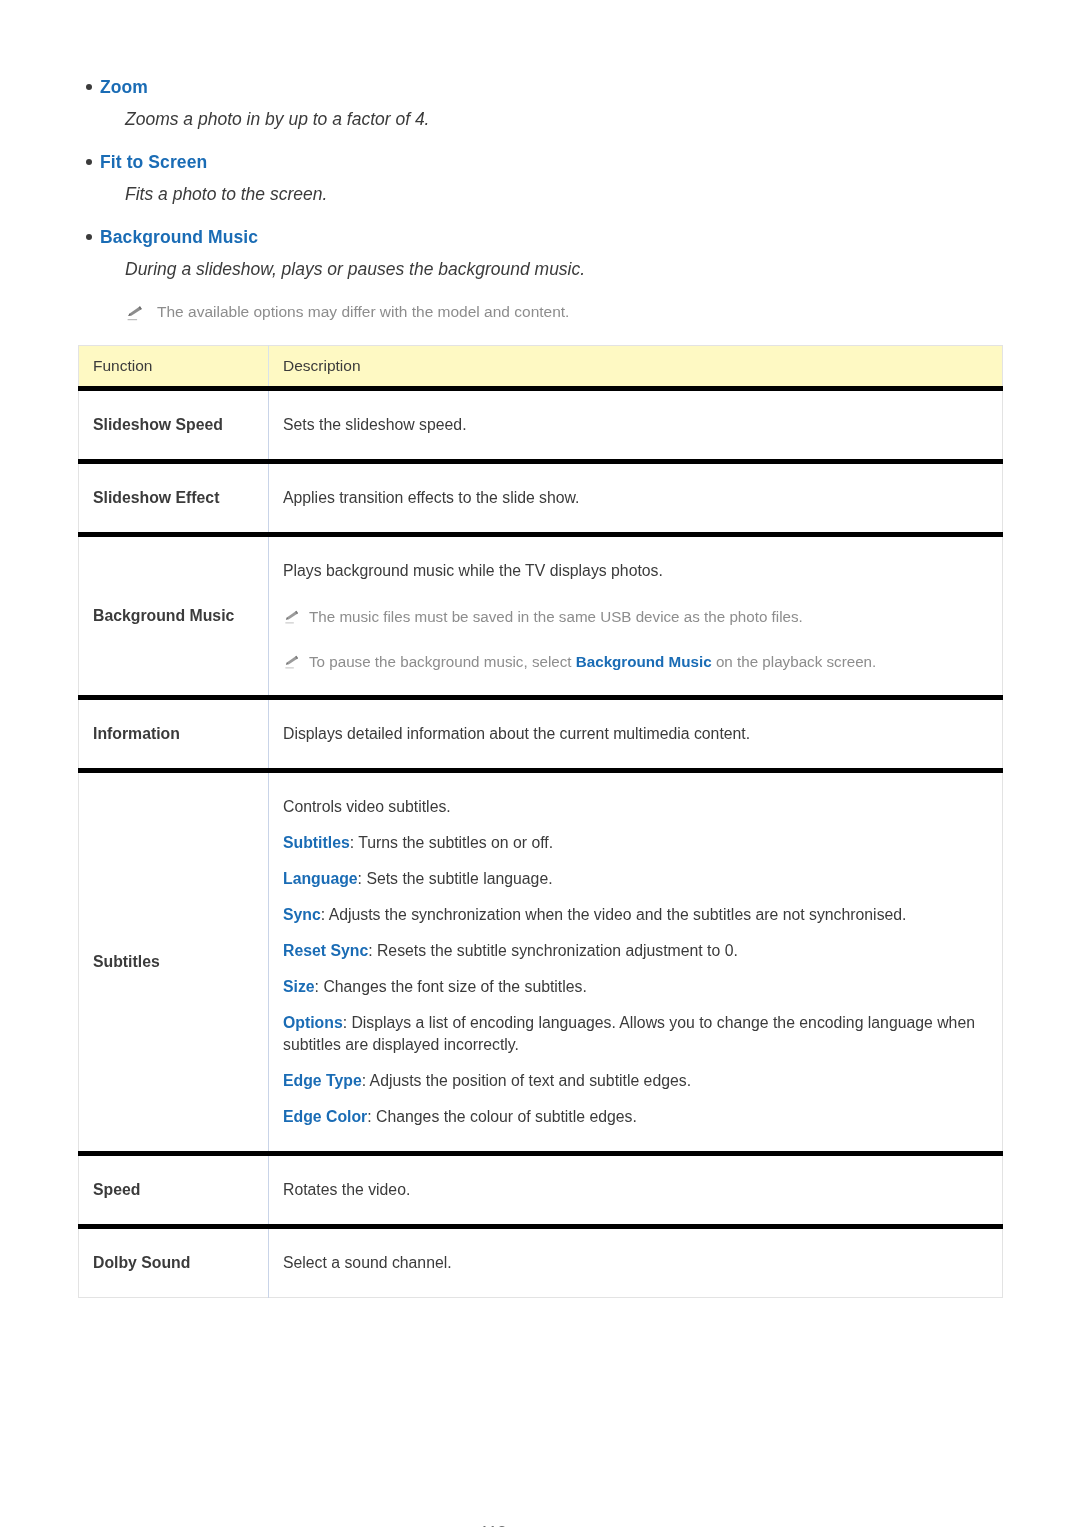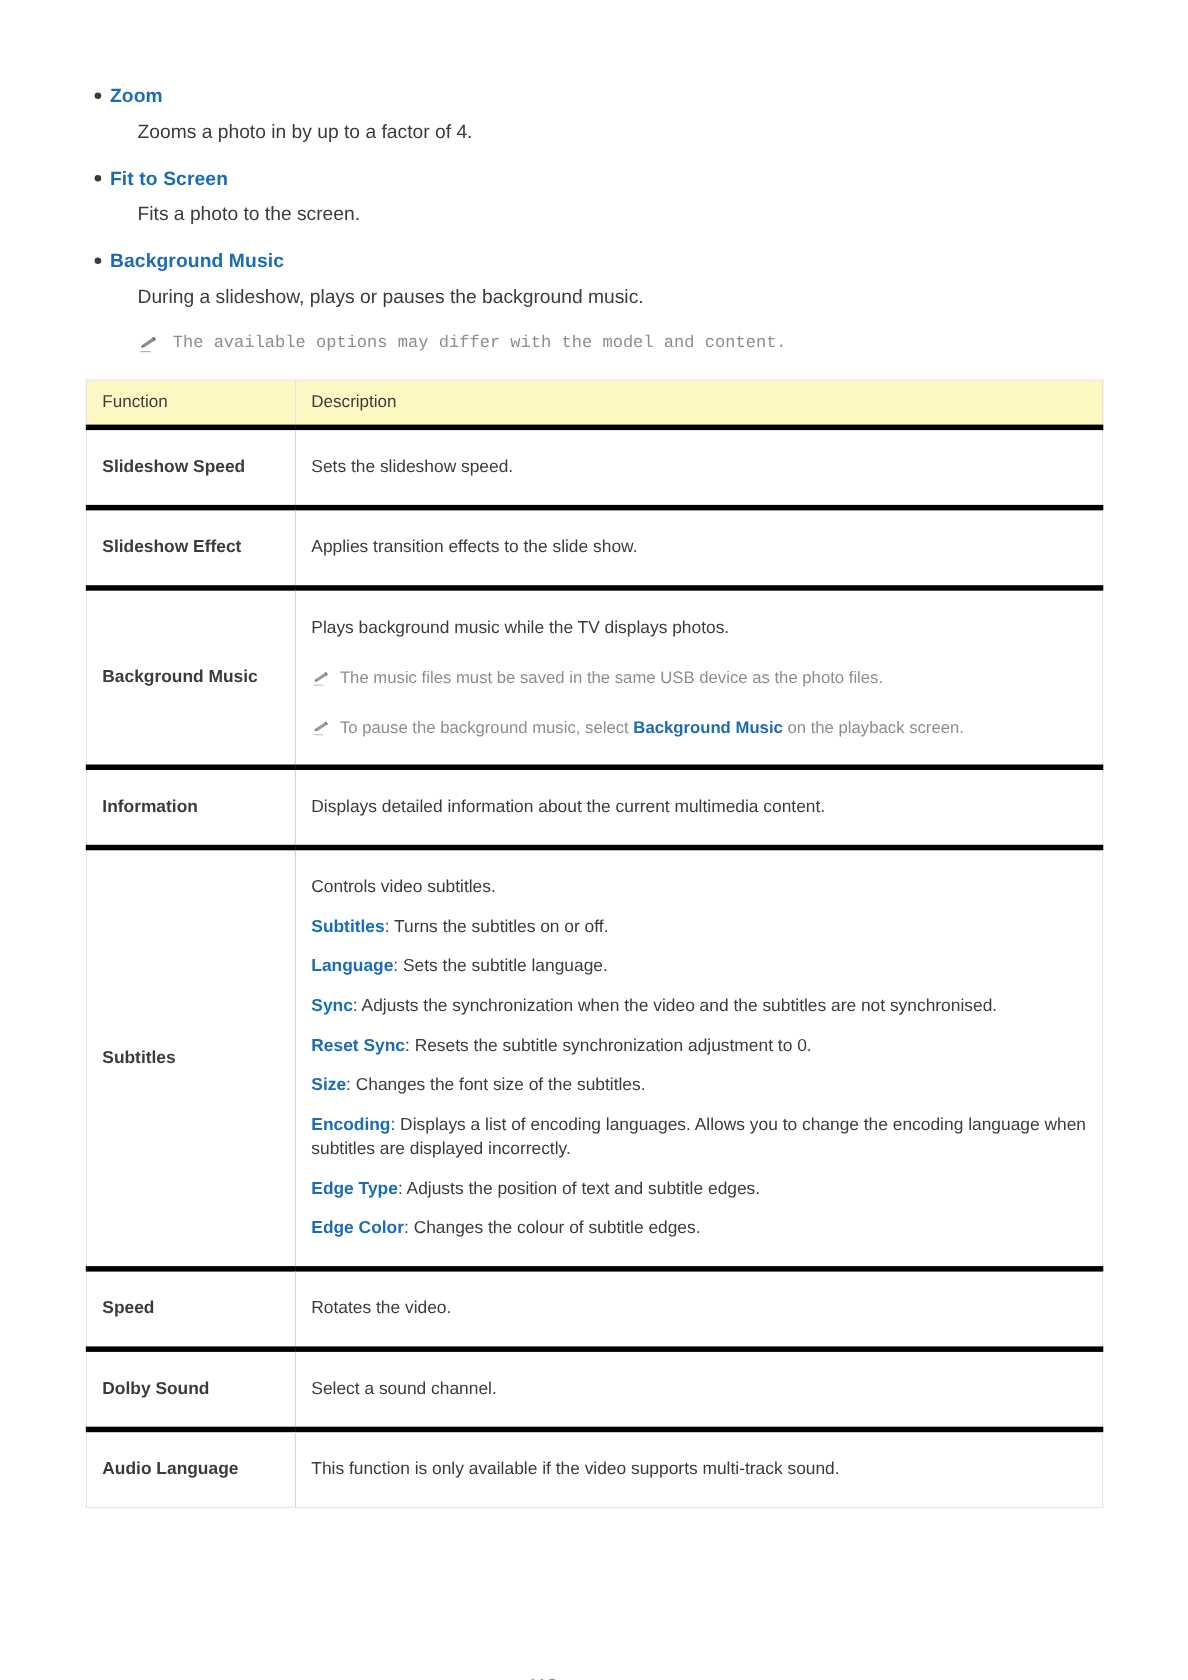--- a/index.html
+++ b/index.html
@@ -51,37 +51,37 @@
     font-size: 17.5px;
     line-height: 22px;
     font-weight: bold;
     letter-spacing: 0.1px;
   }
   .bullet-desc {
     margin: 10px 0 0 47px;
     font-size: 17.5px;
     line-height: 23px;
     color: #3b3b3b;
+    font-style: italic;
   }
 
   
   .note {
     display: flex;
     align-items: flex-start;
     margin: 14px 0 0 47px;
   }
   .note .pencil {
     flex: 0 0 32px;
     padding-top: 2px;
   }
   .note .note-text {
     color: #8d8d8d;
     font-size: 15.5px;
     line-height: 21px;
-    font-family: Liberation Mono, monospace;
   }
 
   .pencil svg { display: block; }
 
   
   table.opt-table {
     width: 924px;
     border-collapse: collapse;
     margin-top: 23px;
     table-layout: fixed;
@@ -285,45 +285,39 @@
       <tr>
         <td class="fn-cell">Subtitles</td>
         <td class="desc-cell">
           <p>Controls video subtitles.</p>
 
           <p><span class="term">Subtitles</span><span>: Turns the subtitles on or off.</span></p>
           <p><span class="term">Language</span><span>: Sets the subtitle language.</span></p>
           <p><span class="term">Sync</span><span>: Adjusts the synchronization when the video and the subtitles are not synchronised.</span></p>
           <p><span class="term">Reset Sync</span><span>: Resets the subtitle synchronization adjustment to 0.</span></p>
           <p><span class="term">Size</span><span>: Changes the font size of the subtitles.</span></p>
-          <p><span class="term">Encoding</span><span>: Displays a list of encoding languages. Allows you to change the encoding language when subtitles are displayed incorrectly.</span></p>
+          <p><span class="term">Options</span><span>: Displays a list of encoding languages. Allows you to change the encoding language when subtitles are displayed incorrectly.</span></p>
           <p><span class="term">Edge Type</span><span>: Adjusts the position of text and subtitle edges.</span></p>
           <p><span class="term">Edge Color</span><span>: Changes the colour of subtitle edges.</span></p>
         </td>
       </tr>
 
       <tr>
         <td class="fn-cell">Speed</td>
         <td class="desc-cell">
           <p>Rotates the video.</p>
         </td>
       </tr>
 
       <tr>
         <td class="fn-cell">Dolby Sound</td>
         <td class="desc-cell">
           <p>Select a sound channel.</p>
         </td>
       </tr>
 
-      <tr>
-        <td class="fn-cell">Audio Language</td>
-        <td class="desc-cell">
-          <p>This function is only available if the video supports multi-track sound.</p>
-        </td>
-      </tr>
 
     </tbody>
   </table>
 
   <div class="page-footer">- 113 -</div>
 
 </div>
 
 </body></html>

